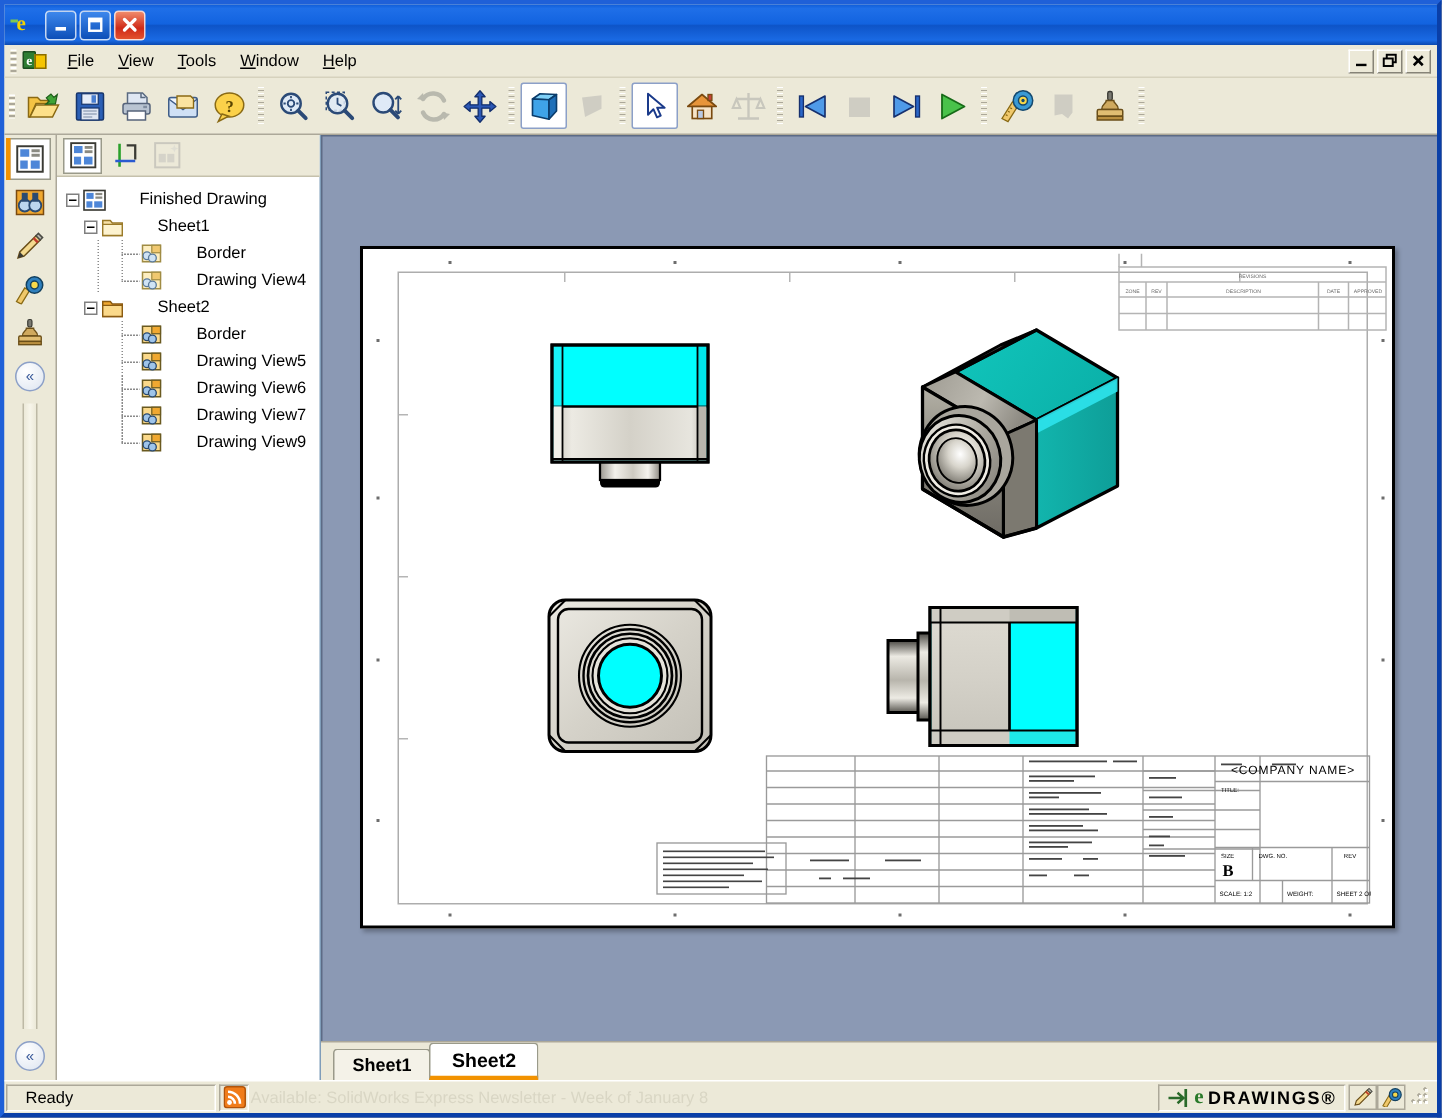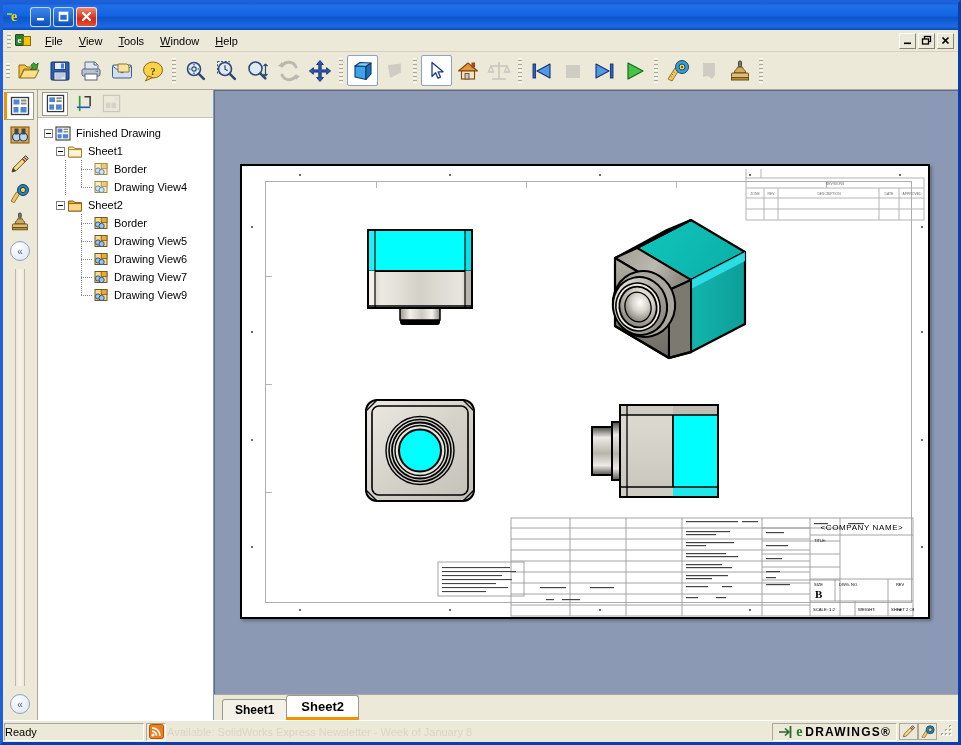--- a/index.html
+++ b/index.html
@@ -180,21 +180,21 @@
     display: flex; align-items: center; justify-content: center;
     border: 1px solid transparent; cursor: pointer;
   }
   .tree-tb-btn.active { background: #fff; border: 1px solid #9a9a8a; }
   .tree-tb-btn.disabled { opacity: .4; filter: grayscale(1); cursor: default; }
   #tree-body {
     flex: 1; overflow: hidden; padding: 6px 0 0 6px;
     font-size: 11px; color: #000;
   }
   .tnode { display: flex; align-items: center; height: 18px; white-space: nowrap; }
-  .tnode .tlabel { padding-left: 4px; cursor: default; }
+  .tnode .tlabel { padding-left: 21px; cursor: default; }
   .expander {
     width: 9px; height: 9px; border: 1px solid #808080; background: #fff;
     position: relative; margin-right: 2px; cursor: pointer; flex: 0 0 9px;
   }
   .expander::before {
     content: ''; position: absolute; left: 1px; top: 3px; width: 5px; height: 1px; background: #000;
   }
   .ind { flex: 0 0 auto; height: 18px; }
   .dotline {
     width: 16px; height: 18px; flex: 0 0 16px; position: relative;
@@ -276,21 +276,21 @@
   #status-bar {
     height: 22px; flex: 0 0 22px;
     background: #ece9d8;
     border-top: 1px solid #fff;
     display: flex; align-items: center;
     font-size: 11px;
   }
   .sb-cell {
     height: 18px; display: flex; align-items: center;
     border: 1px solid; border-color: #aca899 #fff #fff #aca899;
-    padding: 0 0; margin: 0 1px;
+    padding: 0 12px; margin: 0 1px;
   }
   #sb-ready { width: 140px; flex: 0 0 140px; }
   #sb-rss {
     width: 20px; flex: 0 0 20px; justify-content: center; padding: 0;
   }
   #sb-ticker {
     flex: 1; color: #d9d6c4; white-space: nowrap; overflow: hidden;
     border: none; font-size: 11px;
   }
   #sb-logo {
@@ -979,21 +979,21 @@
                 <text x="96" y="16" text-anchor="middle">REVISIONS</text>
                 <text x="16" y="26" text-anchor="middle">ZONE</text>
                 <text x="32" y="26" text-anchor="middle">REV</text>
                 <text x="90" y="26" text-anchor="middle">DESCRIPTION</text>
                 <text x="150" y="26" text-anchor="middle">DATE</text>
                 <text x="173" y="26" text-anchor="middle">APPROVED</text>
               </g>
             </svg>
           </div>
 
-          <div class="dv" style="left:268px; top:351px; width:404px; height:100px;">
+          <div class="dv" style="left:268px; top:337px; width:404px; height:100px;">
             <svg width="404" height="100" viewBox="0 0 404 100">
               <g stroke="#9a9a9a" stroke-width="0.9" fill="none">
 
                 <rect x="1" y="1" width="402" height="98"></rect>
 
                 <line x1="60" y1="1" x2="60" y2="99"></line>
                 <line x1="116" y1="1" x2="116" y2="99"></line>
                 <line x1="172" y1="1" x2="172" y2="99"></line>
                 <line x1="252" y1="1" x2="252" y2="99"></line>
                 <line x1="300" y1="1" x2="300" y2="99"></line>

